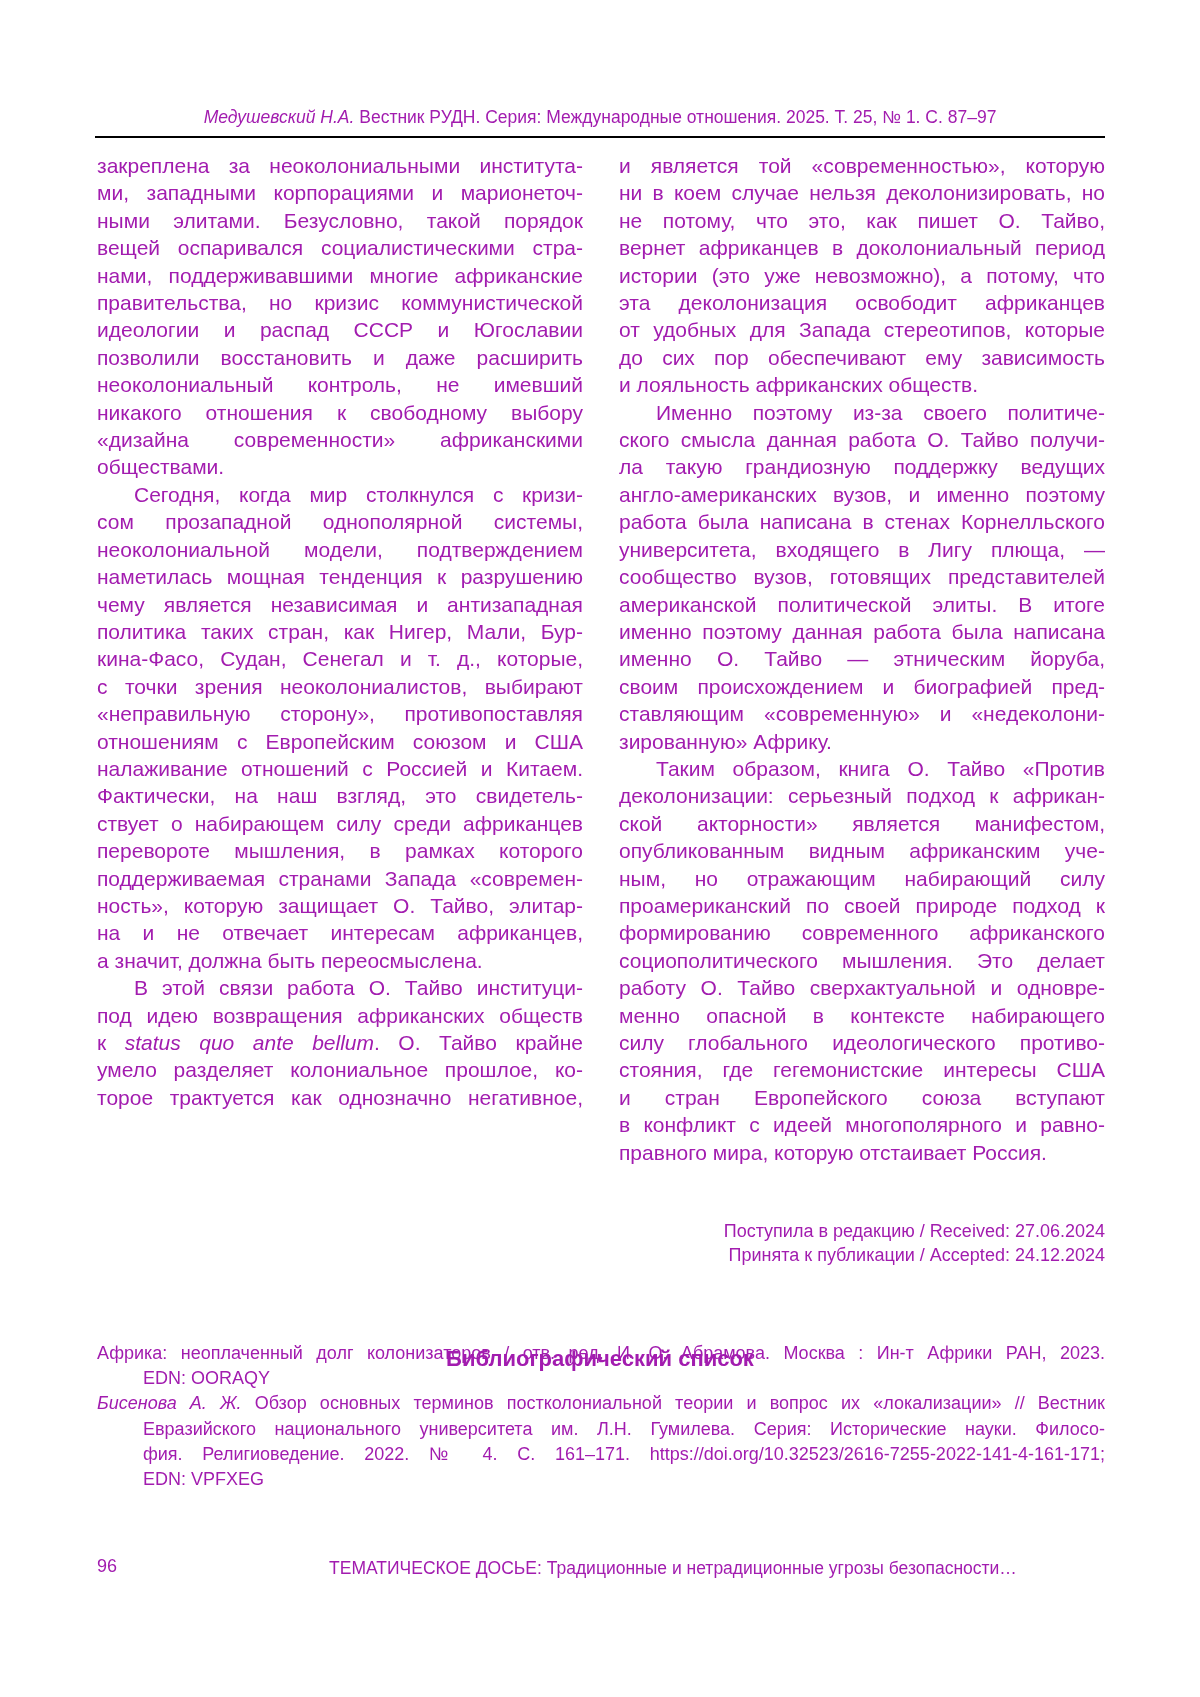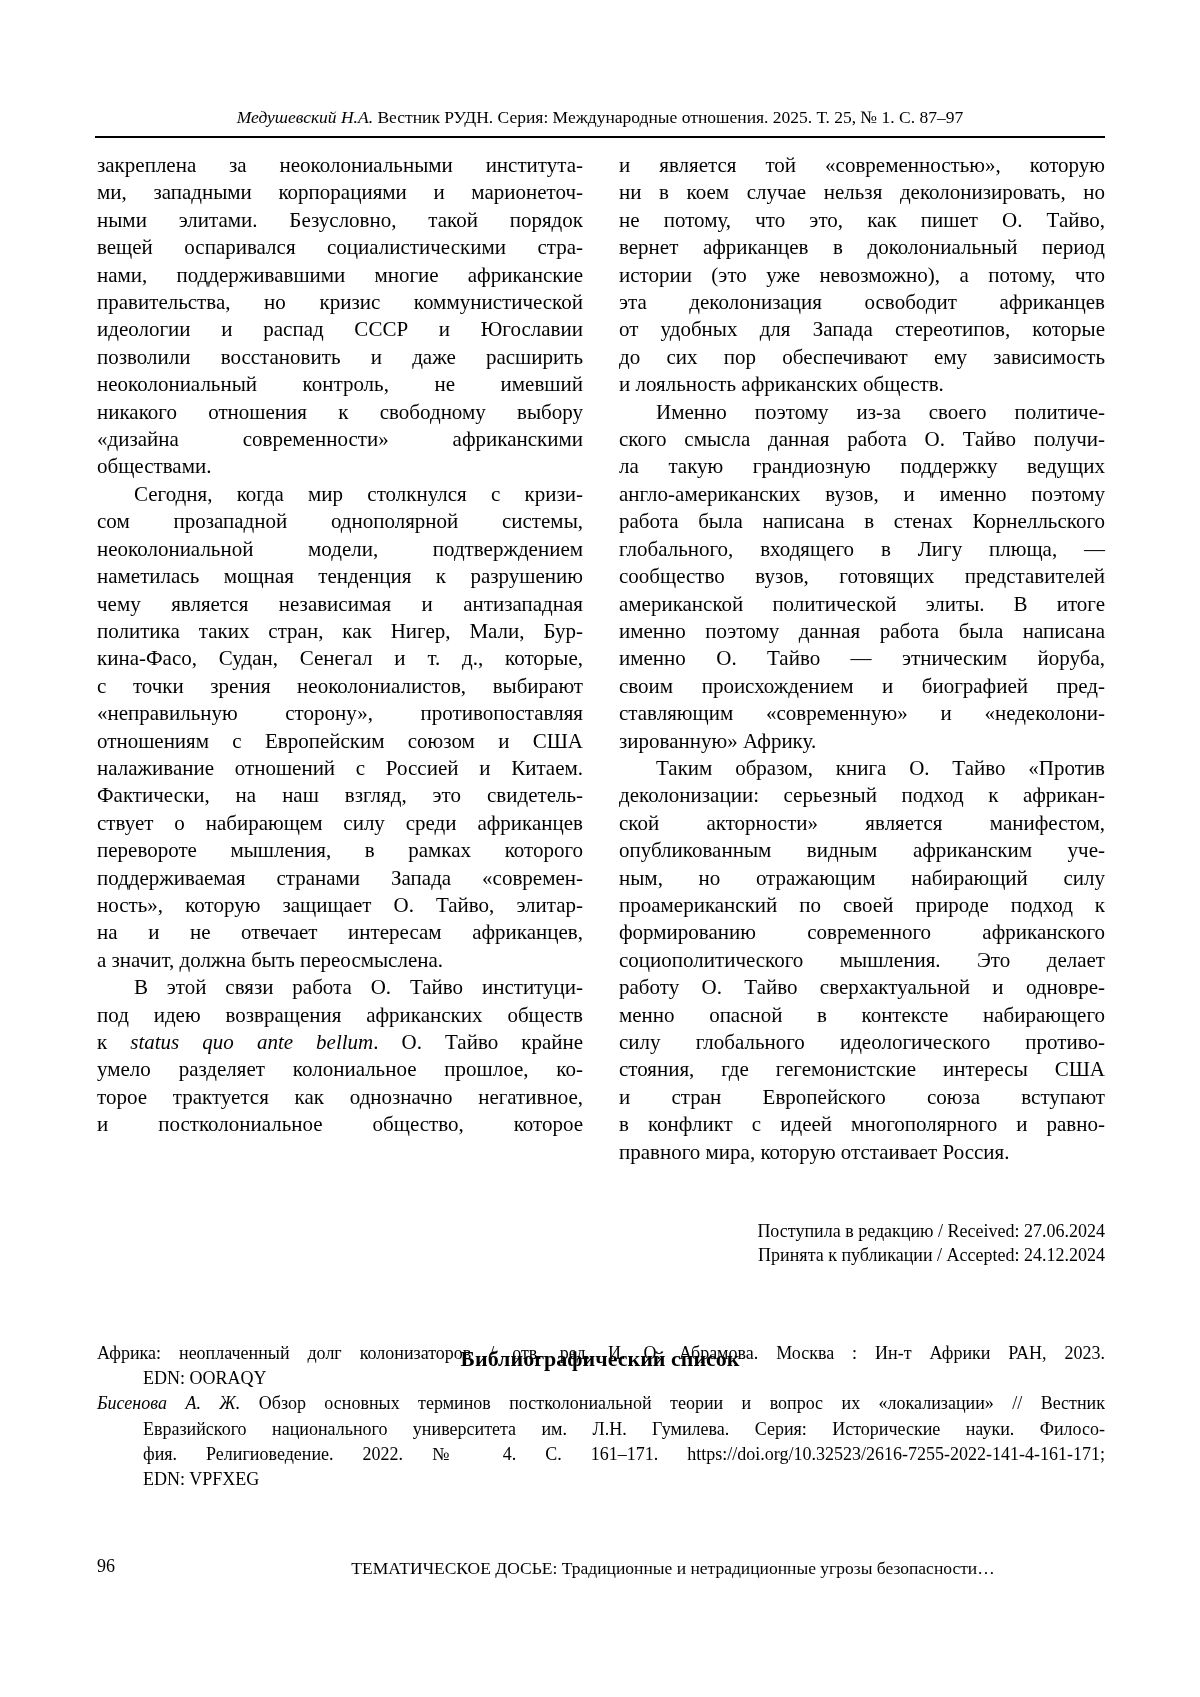--- a/index.html
+++ b/index.html
@@ -1,17 +1,17 @@
 <!DOCTYPE html>
 <html><head>
 <meta charset="utf-8">
 <style>
   html,body{margin:0;padding:0;background:#fff;}
-  .page{position:relative;width:1200px;height:1697px;background:#ffffff;color:#000000;
-        font-family:Liberation Serif, serif; overflow:hidden;}
+  .page{position:relative;width:1200px;height:1697px;background:#ffffff;color:#a21caf;
+        font-family:Liberation Sans, sans-serif; overflow:hidden;}
   .header{position:absolute;top:106px;left:95px;width:1010px;text-align:center;
           font-size:17.5px;line-height:22px;white-space:pre-wrap;}
   .header i{font-style:italic;}
   .rule{position:absolute;top:136px;left:95px;width:1010px;height:0;border-top:2.5px solid #000;}
   .columns{position:absolute;top:152px;left:97px;width:1008px;display:flex;gap:36px;}
   .col{width:488px;font-size:21px;line-height:27.4px;}
   .ln{text-align:justify;}
   .ln.j{text-align-last:justify;}
   .ln.ind{text-indent:37px;}
   .dates{position:absolute;top:1219px;left:95px;width:1010px;text-align:right;
@@ -66,42 +66,41 @@
           <div class="ln j"><span>ность», которую защищает О. Тайво, элитар-</span></div>
           <div class="ln j"><span>на и не отвечает интересам африканцев,</span></div>
           <div class="ln"><span>а значит, должна быть переосмыслена.</span></div>
         </div>
         <div class="para">
           <div class="ln j ind"><span>В этой связи работа О. Тайво институци-</span></div>
           <div class="ln j"><span>под идею возвращения африканских обществ</span></div>
           <div class="ln j"><span>к </span><i>status quo ante bellum</i><span>. О. Тайво крайне</span></div>
           <div class="ln j"><span>умело разделяет колониальное прошлое, ко-</span></div>
           <div class="ln j"><span>торое трактуется как однозначно негативное,</span></div>
-          <div class="ln j"><span>и постколониальное общество, которое</span></div>
         </div>
       </div>
     <div class="col">
         <div class="para">
           <div class="ln j"><span>и является той «современностью», которую</span></div>
           <div class="ln j"><span>ни в коем случае нельзя деколонизировать, но</span></div>
           <div class="ln j"><span>не потому, что это, как пишет О. Тайво,</span></div>
           <div class="ln j"><span>вернет африканцев в доколониальный период</span></div>
           <div class="ln j"><span>истории (это уже невозможно), а потому, что</span></div>
           <div class="ln j"><span>эта деколонизация освободит африканцев</span></div>
           <div class="ln j"><span>от удобных для Запада стереотипов, которые</span></div>
           <div class="ln j"><span>до сих пор обеспечивают ему зависимость</span></div>
           <div class="ln"><span>и лояльность африканских обществ.</span></div>
         </div>
         <div class="para">
           <div class="ln j ind"><span>Именно поэтому из-за своего политиче-</span></div>
           <div class="ln j"><span>ского смысла данная работа О. Тайво получи-</span></div>
           <div class="ln j"><span>ла такую грандиозную поддержку ведущих</span></div>
           <div class="ln j"><span>англо-американских вузов, и именно поэтому</span></div>
           <div class="ln j"><span>работа была написана в стенах Корнелльского</span></div>
-          <div class="ln j"><span>глобального, входящего в Лигу плюща, —</span></div>
+          <div class="ln j"><span>университета, входящего в Лигу плюща, —</span></div>
           <div class="ln j"><span>сообщество вузов, готовящих представителей</span></div>
           <div class="ln j"><span>американской политической элиты. В итоге</span></div>
           <div class="ln j"><span>именно поэтому данная работа была написана</span></div>
           <div class="ln j"><span>именно О. Тайво — этническим йоруба,</span></div>
           <div class="ln j"><span>своим происхождением и биографией пред-</span></div>
           <div class="ln j"><span>ставляющим «современную» и «недеколони-</span></div>
           <div class="ln"><span>зированную» Африку.</span></div>
         </div>
         <div class="para">
           <div class="ln j ind"><span>Таким образом, книга О. Тайво «Против</span></div>

